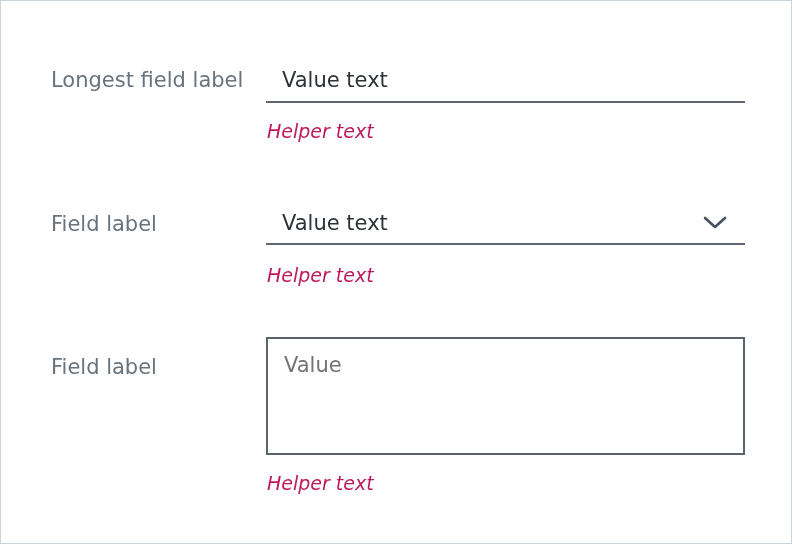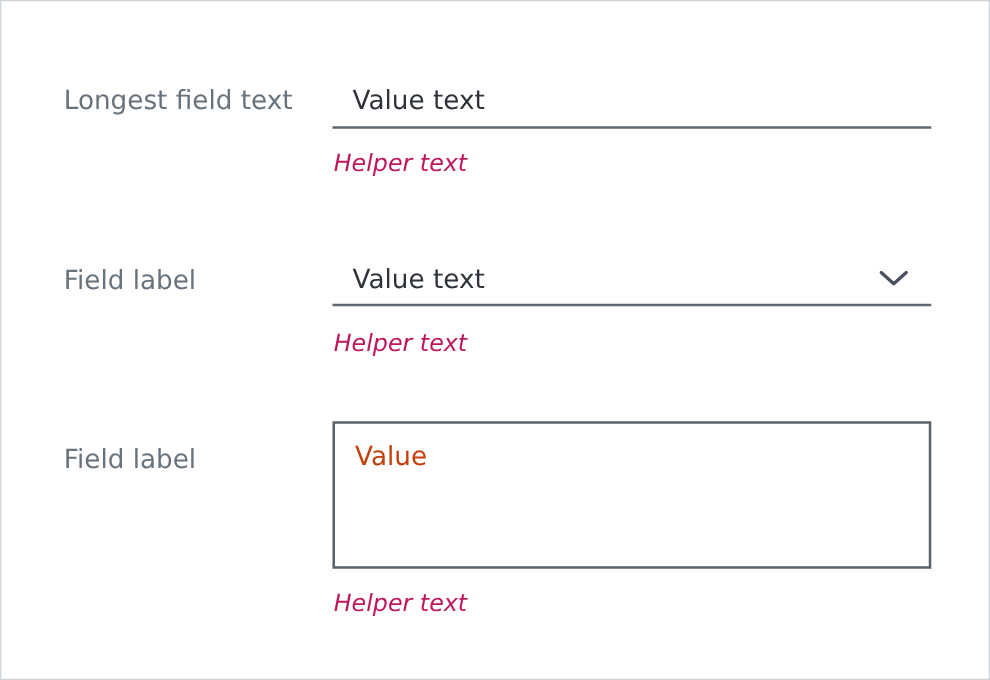--- a/index.html
+++ b/index.html
@@ -80,31 +80,31 @@
     top: 336px;
     width: 479px;
     height: 118px;
     box-sizing: border-box;
     border: 2px solid #59616b;
     background: #ffffff;
     padding: 12px 16px;
     font-family: "DejaVu Sans", "Liberation Sans", sans-serif;
     font-size: 21px;
     line-height: 28px;
-    color: #c2410c;
+    color: #737373;
     resize: none;
     outline: none;
   }
 </style>
 </head>
 <body>
 
 <div class="frame">
 
-  <div class="field-label" style="top:66px;">Longest field text</div>
+  <div class="field-label" style="top:66px;">Longest field label</div>
   <input class="text-input" type="text" value="Value text" style="">
   <div class="helper" style="top:117px;">Helper text</div>
 
   <div class="field-label" style="top:210px;">Field label</div>
   <div class="select-field">
     <span class="select-value">Value text</span>
     <svg class="chevron" width="24" height="13" viewBox="0 0 24 13">
       <polyline points="2,2 12,11 22,2" fill="none" stroke="#47505C" stroke-width="2.6" stroke-linecap="round" stroke-linejoin="round"></polyline>
     </svg>
   </div>

